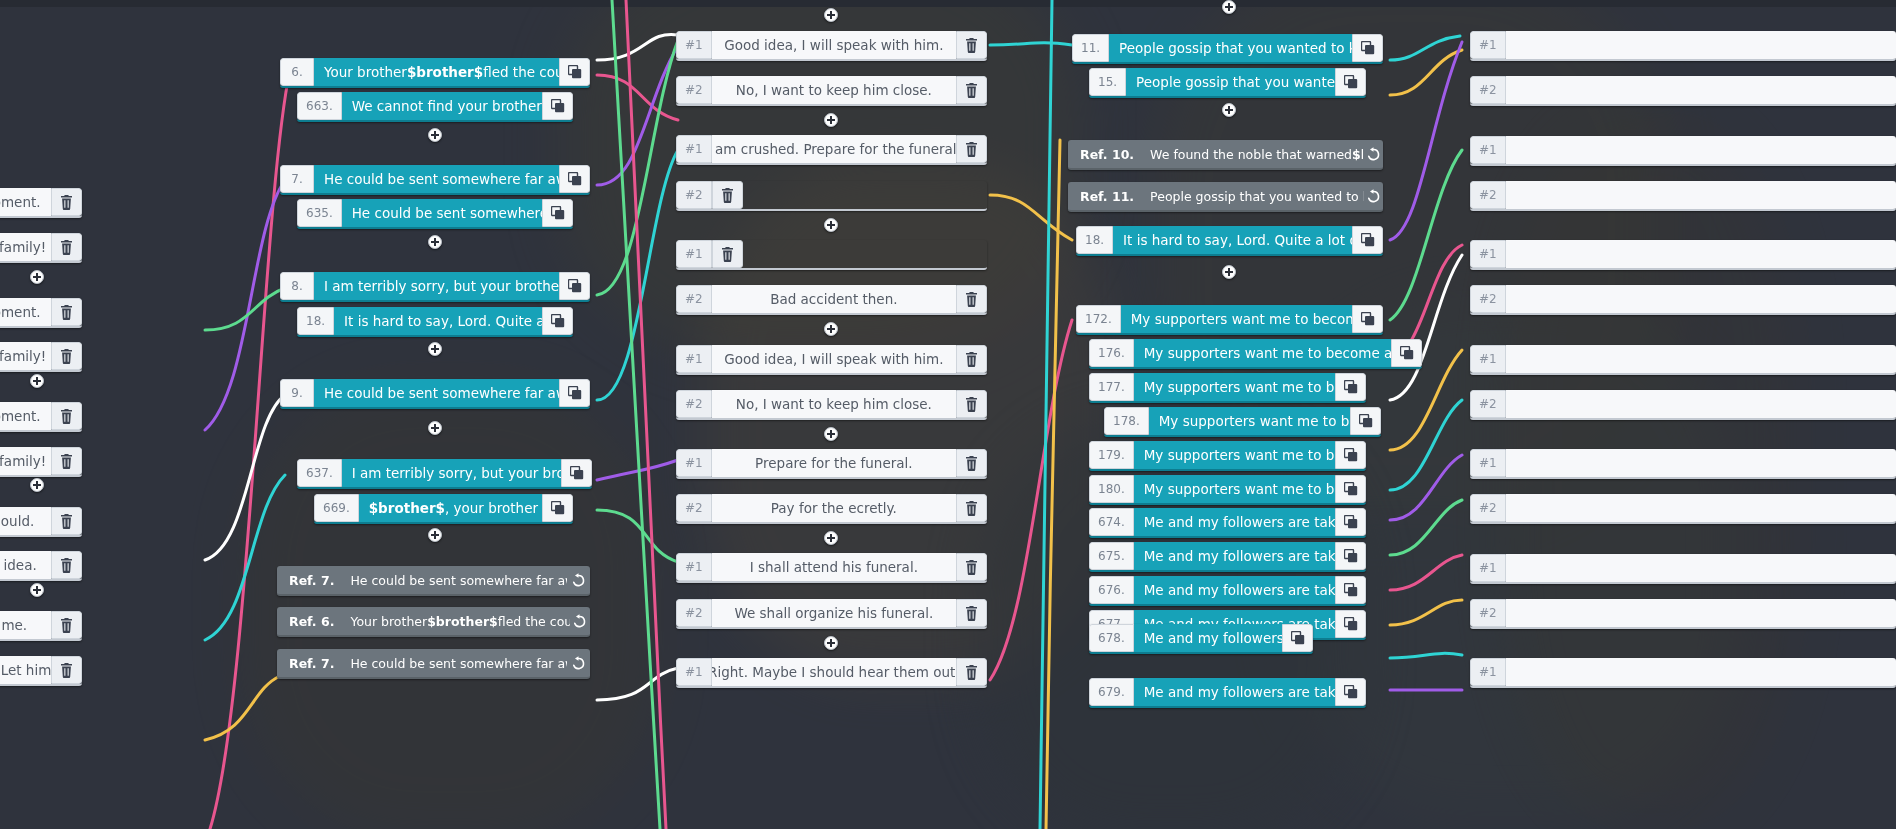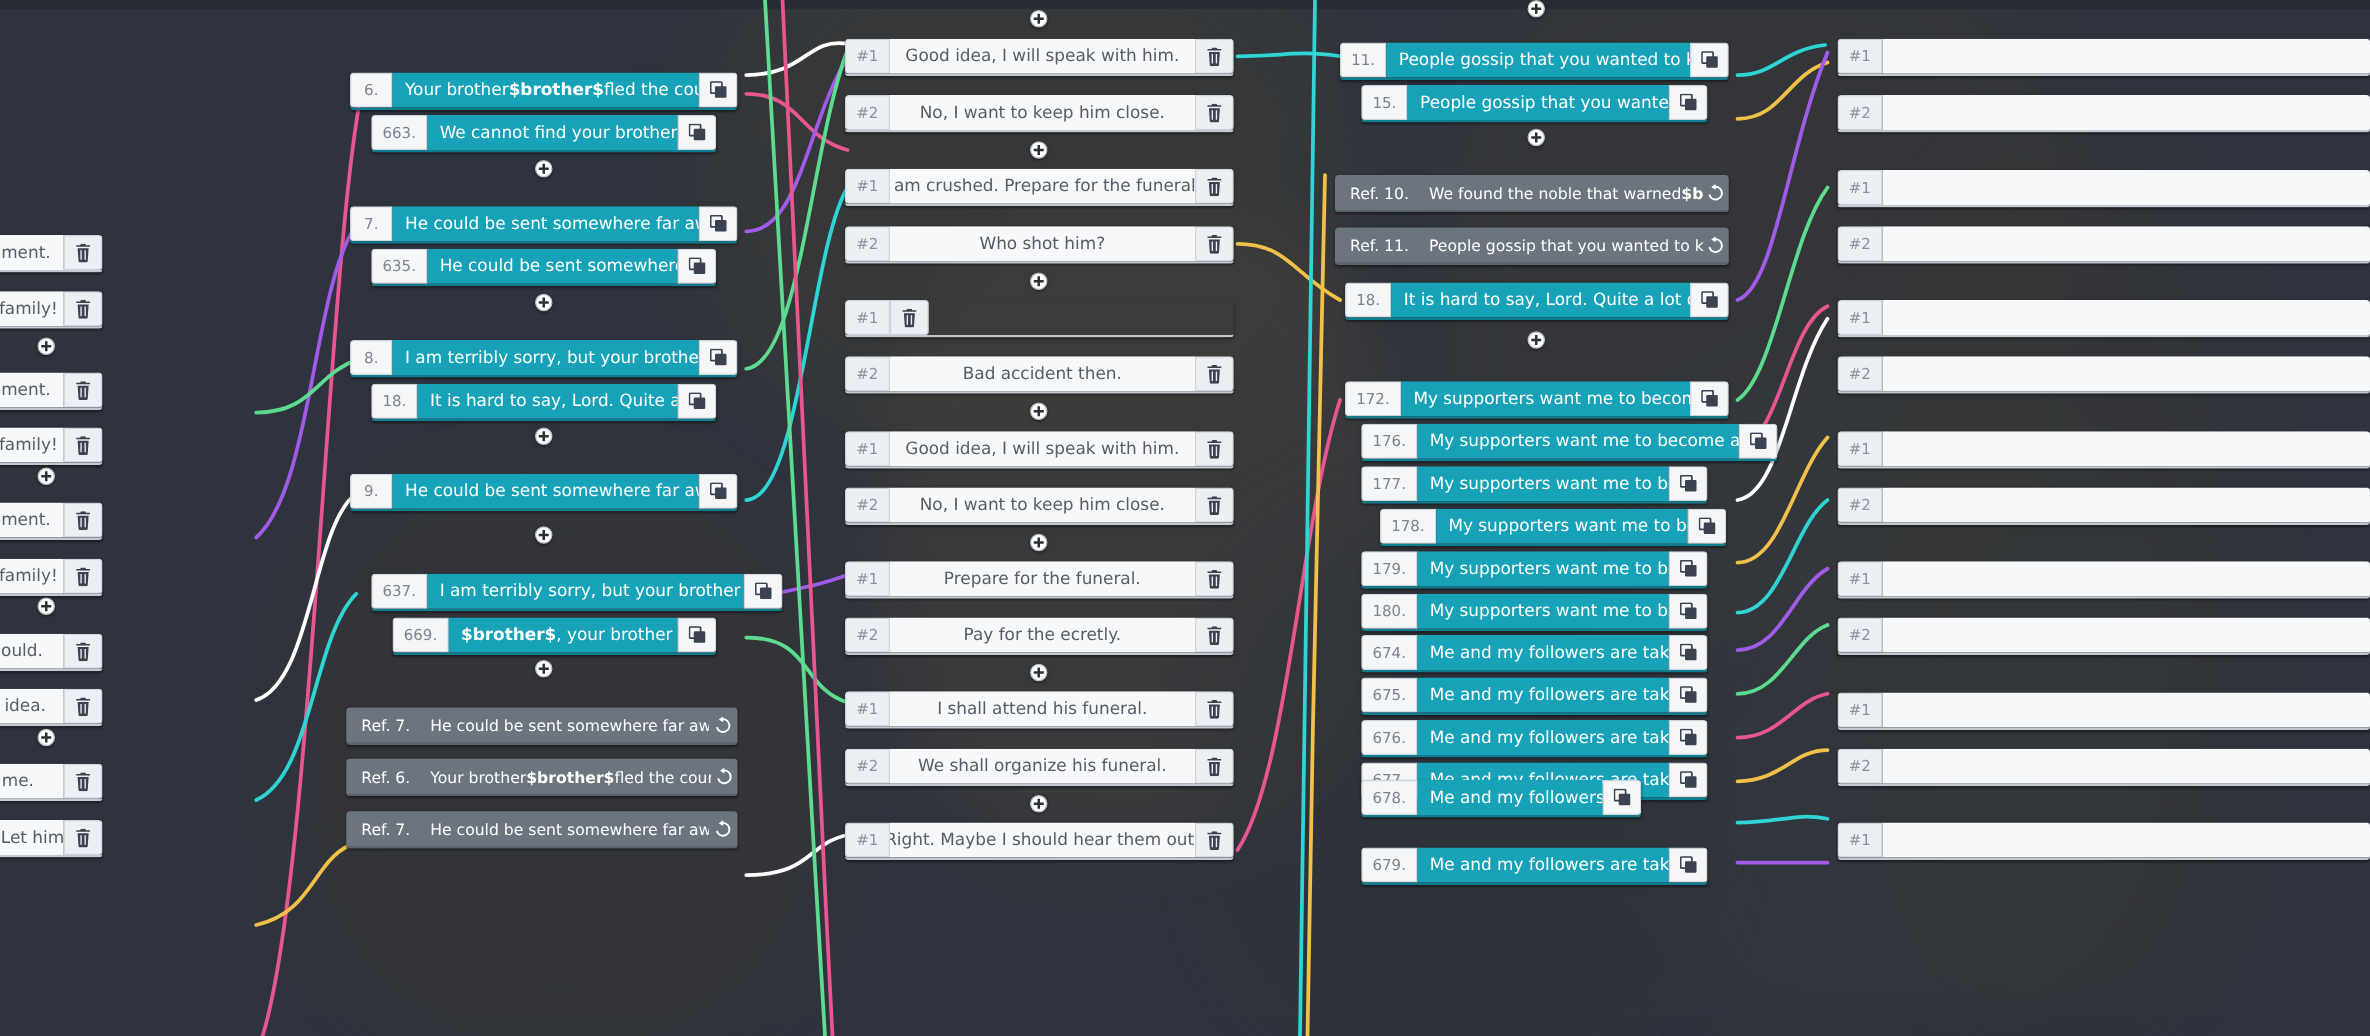--- a/index.html
+++ b/index.html
@@ -78,21 +78,21 @@
   .node.light .body { background:#f7f8fa; color:#555c67; justify-content:center; }
   .node.light .act { background:#eceff3; }
 
   
   .node.ref {
     background:#6c757d;
     border-radius:3px;
     color:#ffffff;
     border-bottom: 2px solid #5a6268;
   }
-  .node.ref .rlabel { display:flex; align-items:center; padding:0 10px 0 12px; font-size:12.5px; }
+  .node.ref .rlabel { display:flex; align-items:center; padding:0 10px 0 12px; font-size:12.5px;font-weight:bold; }
   .node.ref .rtext  { display:flex; align-items:center; padding:0 6px; flex:1 1 auto; overflow:hidden; text-overflow:ellipsis; font-size:12.5px; }
   .node.ref .ract   { width:30px; display:flex; align-items:center; justify-content:center; }
 
   .icon { display:block; }
   .plus {
     position:absolute;
     width:14px; height:14px;
     border-radius:50%;
     background:#fdfdfd;
     border:1px solid #b9bfc7;
@@ -267,21 +267,20 @@
         <div class="idx">#1</div>
         <div class="body">I am crushed. Prepare for the funeral.</div>
         <div class="act">
           <svg class="icon" width="13" height="15" viewBox="0 0 13 15">
             <path fill="#3b4250" d="M4.8 0h3.4l.7 1.1H12V2.4H1V1.1h3.1zM2.1 3.5h8.8l-.7 10.2c-.04.7-.6 1.3-1.3 1.3H4.1c-.7 0-1.27-.6-1.3-1.3zM4.3 5.2v7.6h1.1V5.2zm3.3 0v7.6h1.1V5.2z"></path>
           </svg>
         </div>
       </div>
       <div class="node light" style="left: 676px; top: 181px; width: 311px;">
         <div class="idx">#2</div>
-        <div class="body">Who shot him?</div>
         <div class="act">
           <svg class="icon" width="13" height="15" viewBox="0 0 13 15">
             <path fill="#3b4250" d="M4.8 0h3.4l.7 1.1H12V2.4H1V1.1h3.1zM2.1 3.5h8.8l-.7 10.2c-.04.7-.6 1.3-1.3 1.3H4.1c-.7 0-1.27-.6-1.3-1.3zM4.3 5.2v7.6h1.1V5.2zm3.3 0v7.6h1.1V5.2z"></path>
           </svg>
         </div>
       </div>
       <div class="node light" style="left: 676px; top: 240px; width: 311px;">
         <div class="idx">#1</div>
         <div class="act">
           <svg class="icon" width="13" height="15" viewBox="0 0 13 15">
@@ -483,21 +482,21 @@
       <div class="node teal" style="left: 280px; top: 379px; width: 310px;">
         <div class="idx">9.</div>
         <div class="body">He could be sent somewhere far away, then.</div>
         <div class="act">
           <svg class="icon" width="14" height="14" viewBox="0 0 14 14">
             <rect x="0.5" y="0.5" width="9" height="9" rx="1" fill="none" stroke="#3b4250" stroke-width="1.4"></rect>
             <rect x="4" y="4" width="9.2" height="9.2" rx="1" fill="#3b4250"></rect>
           </svg>
         </div>
       </div>
-      <div class="node teal" style="left: 297px; top: 459px; width: 329px;">
+      <div class="node teal" style="left: 297px; top: 459px; width: 295px;">
         <div class="idx">637.</div>
         <div class="body">I am terribly sorry, but your brother $brat...</div>
         <div class="act">
           <svg class="icon" width="14" height="14" viewBox="0 0 14 14">
             <rect x="0.5" y="0.5" width="9" height="9" rx="1" fill="none" stroke="#3b4250" stroke-width="1.4"></rect>
             <rect x="4" y="4" width="9.2" height="9.2" rx="1" fill="#3b4250"></rect>
           </svg>
         </div>
       </div>
       <div class="node teal" style="left: 314px; top: 494px; width: 259px;">

